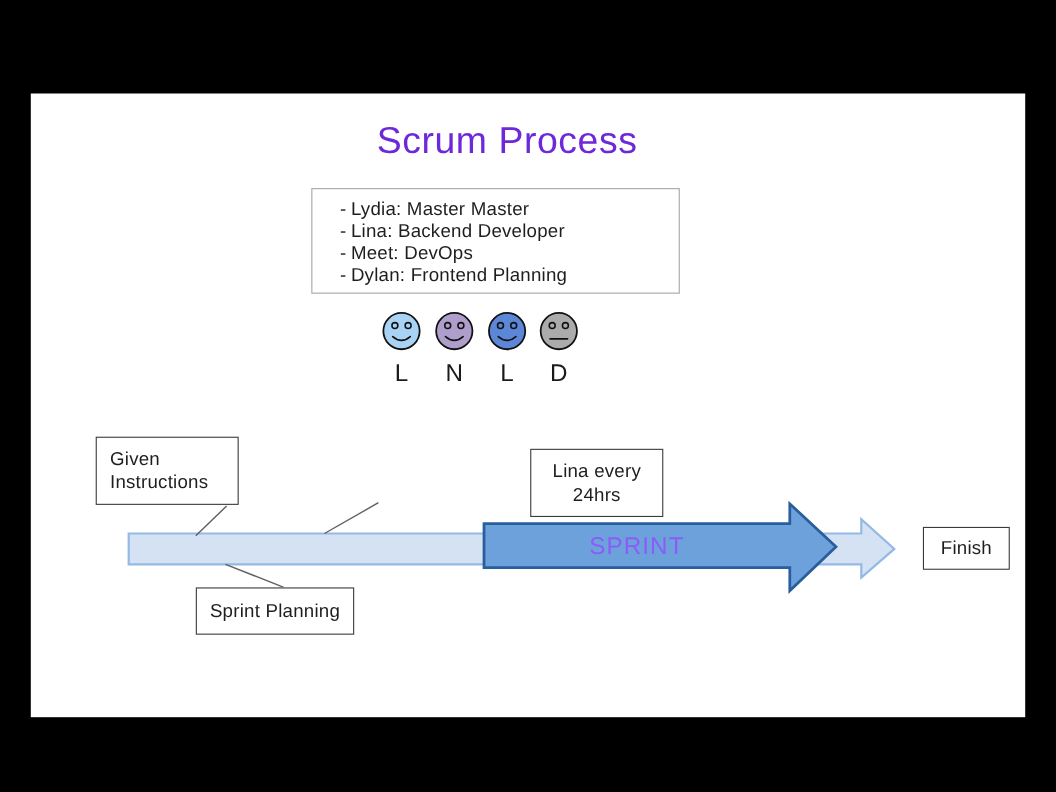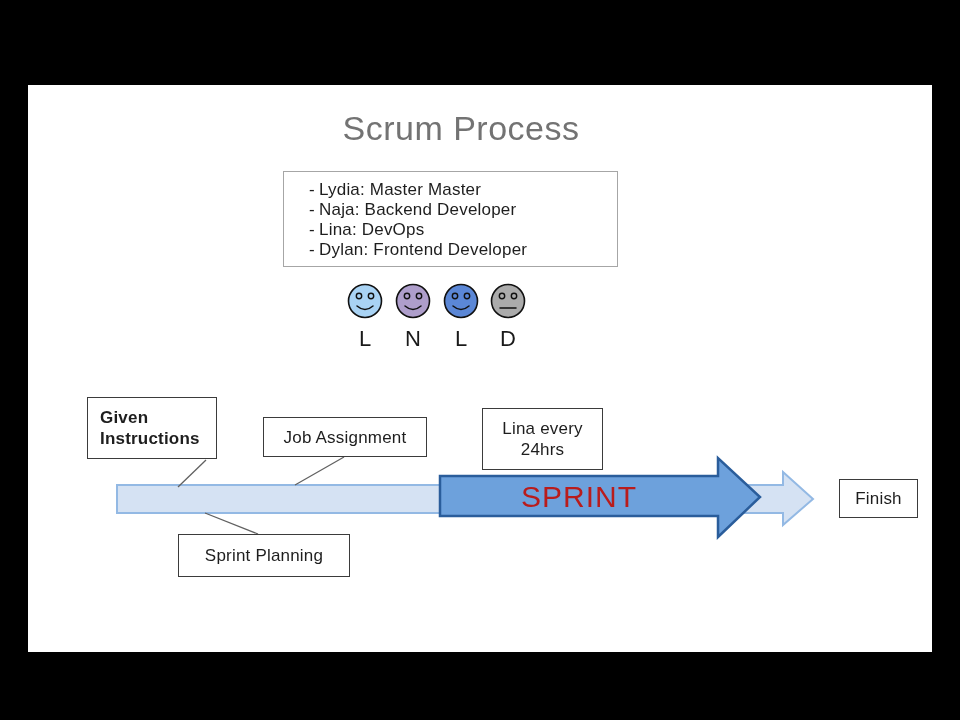--- a/index.html
+++ b/index.html
@@ -8,21 +8,21 @@
 
   .slide {
     position: absolute; left: 28px; top: 85px; width: 904px; height: 567px;
     background: #ffffff;
   }
   .layer { position: absolute; left: 0; top: 0; width: 904px; height: 567px; }
 
   .slide-title {
     position: absolute; left: 133px; top: 24px; width: 600px;
     text-align: center; font-size: 34px; font-weight: 500;
-    letter-spacing: 0.5px; color: #737373; white-space: nowrap;
+    letter-spacing: 0.5px; color: #6d28d9; white-space: nowrap;
   }
 
   .team-box {
     position: absolute; left: 255px; top: 86px; width: 335px; height: 96px;
     border: 1px solid #a6a6a6; background: #fff; padding-top: 8px;
   }
   .team-row { display: flex; line-height: 20px; font-size: 17px; color: #1e1e1e; letter-spacing: 0.2px; }
   .team-row .bullet { width: 35px; padding-left: 25px; flex: none; }
 
   .avatar-letter {
@@ -34,46 +34,46 @@
     position: absolute; border: 1px solid #3b3b3b; background: #fff;
     display: flex; align-items: center; justify-content: center;
     font-size: 17px; color: #1e1e1e; text-align: center;
     letter-spacing: 0.2px; line-height: 21px;
   }
   .label-box.left-align { justify-content: flex-start; text-align: left; padding-left: 12px; }
 
   .sprint-label {
     position: absolute; left: 412px; top: 396px; width: 278px; height: 32px;
     display: flex; align-items: center; justify-content: center;
-    font-size: 30px; letter-spacing: 1px; color: #b91c1c; 
+    font-size: 22px; letter-spacing: 1px; color: #8b5cf6; 
   }
 </style>
 </head>
 <body>
 
 <div class="slide">
 
   <div class="slide-title">Scrum Process</div>
 
   <div class="team-box">
     <div class="team-row">
       <span class="bullet">-</span>
       <span>Lydia: Master Master</span>
     </div>
     <div class="team-row">
       <span class="bullet">-</span>
-      <span>Naja: Backend Developer</span>
+      <span>Lina: Backend Developer</span>
     </div>
     <div class="team-row">
       <span class="bullet">-</span>
-      <span>Lina: DevOps</span>
+      <span>Meet: DevOps</span>
     </div>
     <div class="team-row">
       <span class="bullet">-</span>
-      <span>Dylan: Frontend Developer</span>
+      <span>Dylan: Frontend Planning</span>
     </div>
   </div>
 
   <svg class="layer" viewBox="0 0 904 567">
 
     <polygon points="89,400 755,400 755,387 785,414 755,440 755,428 89,428" stroke-width="2" fill="#d5e2f3" stroke="#93b9e4"></polygon>
 
     <line x1="178" y1="375" x2="150" y2="402" stroke-width="1.3" stroke="#616161"></line>
     <line x1="316" y1="372" x2="267" y2="400" stroke-width="1.3" stroke="#616161"></line>
     <line x1="177" y1="428" x2="230" y2="449" stroke-width="1.3" stroke="#616161"></line>
@@ -104,25 +104,24 @@
       <circle cx="486" cy="211" r="2.7" fill="none" stroke-width="1.4" stroke="#111111"></circle>
       <line x1="472" y1="223" x2="488" y2="223" stroke-width="1.5" stroke-linecap="round" stroke="#111111"></line>
     </g>
   </svg>
 
   <span class="avatar-letter" style="left:317px">L</span>
   <span class="avatar-letter" style="left:365px">N</span>
   <span class="avatar-letter" style="left:413px">L</span>
   <span class="avatar-letter" style="left:460px">D</span>
 
-  <div class="label-box left-align" style="left:59px; top:312px; width:130px; height:62px;font-weight:bold;">Given Instructions</div>
+  <div class="label-box left-align" style="left:59px; top:312px; width:130px; height:62px;">Given Instructions</div>
 
-  <div class="label-box" style="left:235px; top:332px; width:164px; height:40px;">Job Assignment</div>
 
   <div class="label-box" style="left:454px; top:323px; width:121px; height:62px;">Lina every 24hrs</div>
 
-  <div class="label-box" style="left:150px; top:449px; width:172px; height:43px;">Sprint Planning</div>
+  <div class="label-box" style="left:150px; top:449px; width:144px; height:43px;">Sprint Planning</div>
 
   <div class="label-box" style="left:791px; top:394px; width:79px; height:39px;margin-left:20px;">Finish</div>
 
   <div class="sprint-label">SPRINT</div>
 
 </div>
 
 </body></html>

